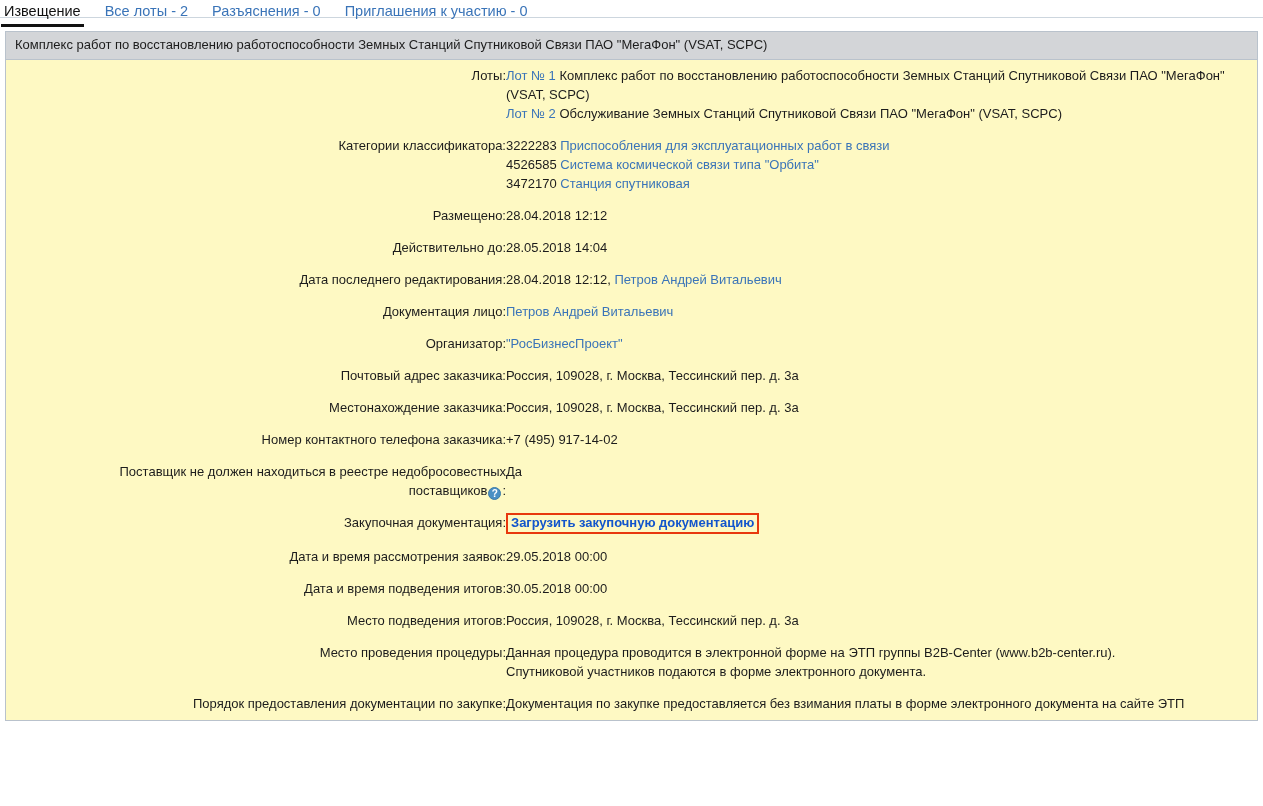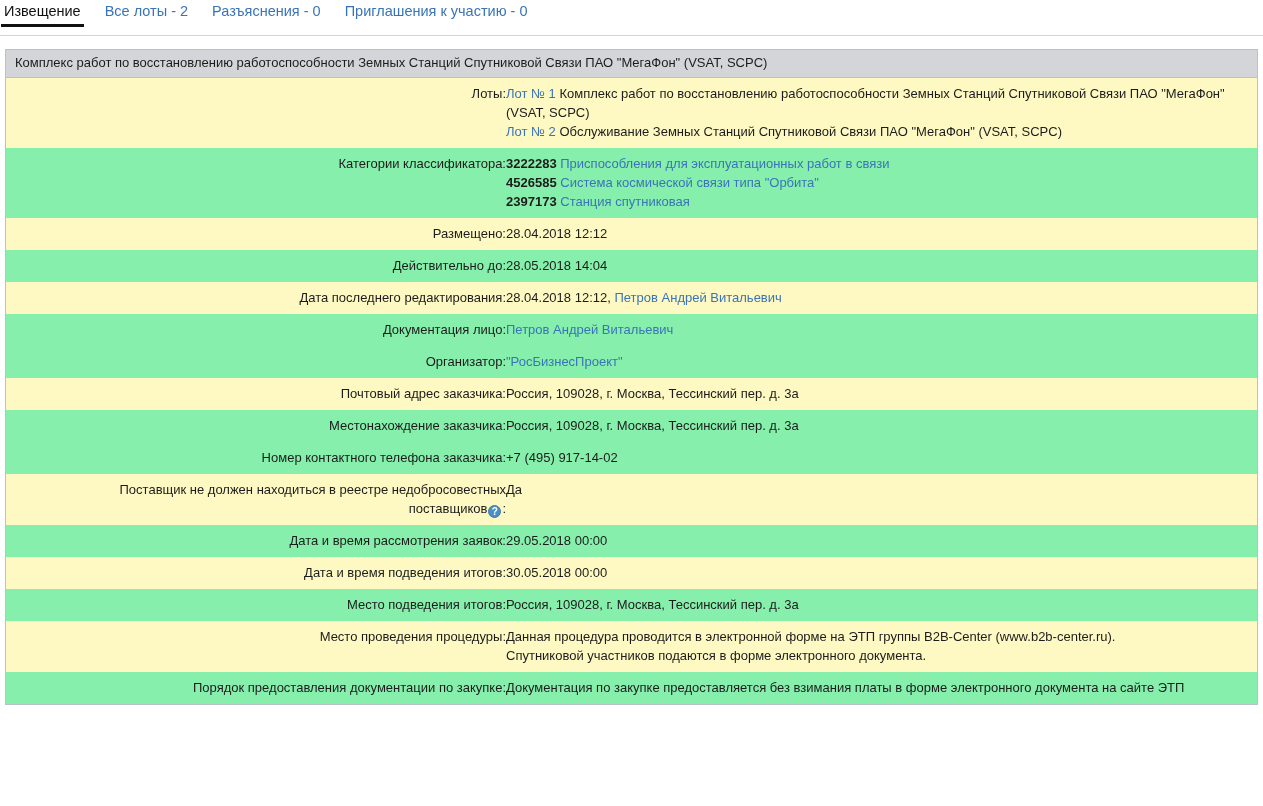--- a/index.html
+++ b/index.html
@@ -18,21 +18,21 @@
   }
   a, .link {
     color: #3a74b8;
     text-decoration: none;
     cursor: pointer;
   }
 
   
   .tabbar {
     position: relative;
-    height: 36px;
+    height: 18px;
     padding: 0;
     margin: 0;
     display: flex;
     align-items: flex-start;
     border-bottom: 1px solid #cdd6de;
     box-sizing: border-box;
   }
   .tab {
     font-size: 14.5px;
     padding: 3px 0 7px 0;
@@ -72,41 +72,41 @@
     border-bottom: 1px solid #b9c2cc;
     line-height: 16px;
   }
 
   table.props {
     width: 100%;
     border-collapse: collapse;
     table-layout: fixed;
   }
   table.props tr.odd  { background: #fef9c3; }
-  table.props tr.even { background: #86efac; }
+  table.props tr.even { background: #fef9c3; }
 
   table.props td {
     padding: 6px 0 7px 0;
     vertical-align: top;
     font-size: 13px;
     line-height: 19px;
   }
   td.lbl {
     width: 500px;
     text-align: right;
     padding-right: 6px;
     color: #1c1c1c;
   }
   td.val {
     padding-left: 0;
     padding-right: 10px;
     color: #1c1c1c;
   }
   .val-line { display: block; }
-  .code { color: #1c1c1c; font-weight: bold; }
+  .code { color: #1c1c1c; }
 
   
   .help-icon {
     display: inline-block;
     width: 13px;
     height: 13px;
     border-radius: 50%;
     background: #4a90c4;
     border: 1px solid #3c7ba8;
     color: #ffffff;
@@ -169,21 +169,21 @@
       <td class="val">
         <span class="val-line">
           <span class="code">3222283</span>
           <a>Приспособления для эксплуатационных работ в связи</a>
         </span>
         <span class="val-line">
           <span class="code">4526585</span>
           <a>Система космической связи типа "Орбита"</a>
         </span>
         <span class="val-line">
-          <span class="code">2397173</span>
+          <span class="code">3472170</span>
           <a>Станция спутниковая</a>
         </span>
       </td>
     </tr>
 
     <tr class="odd">
       <td class="lbl">Размещено:</td>
       <td class="val">28.04.2018 12:12</td>
     </tr>
 
@@ -232,20 +232,28 @@
     </tr>
 
     <tr class="odd">
       <td class="lbl">
         <span class="val-line">Поставщик не должен находиться в реестре недобросовестных</span>
         <span class="val-line"><span>поставщиков</span><span class="help-icon">?</span><span>:</span></span>
       </td>
       <td class="val">Да</td>
     </tr>
 
+    <tr class="even">
+      <td class="lbl">Закупочная документация:</td>
+      <td class="val">
+        <span class="doc-link-wrap">
+          <span class="doc-link">Загрузить закупочную документацию</span>
+        </span>
+      </td>
+    </tr>
 
 
     <tr class="even">
       <td class="lbl">Дата и время рассмотрения заявок:</td>
       <td class="val">29.05.2018 00:00</td>
     </tr>
 
     <tr class="odd">
       <td class="lbl">Дата и время подведения итогов:</td>
       <td class="val">30.05.2018 00:00</td>

